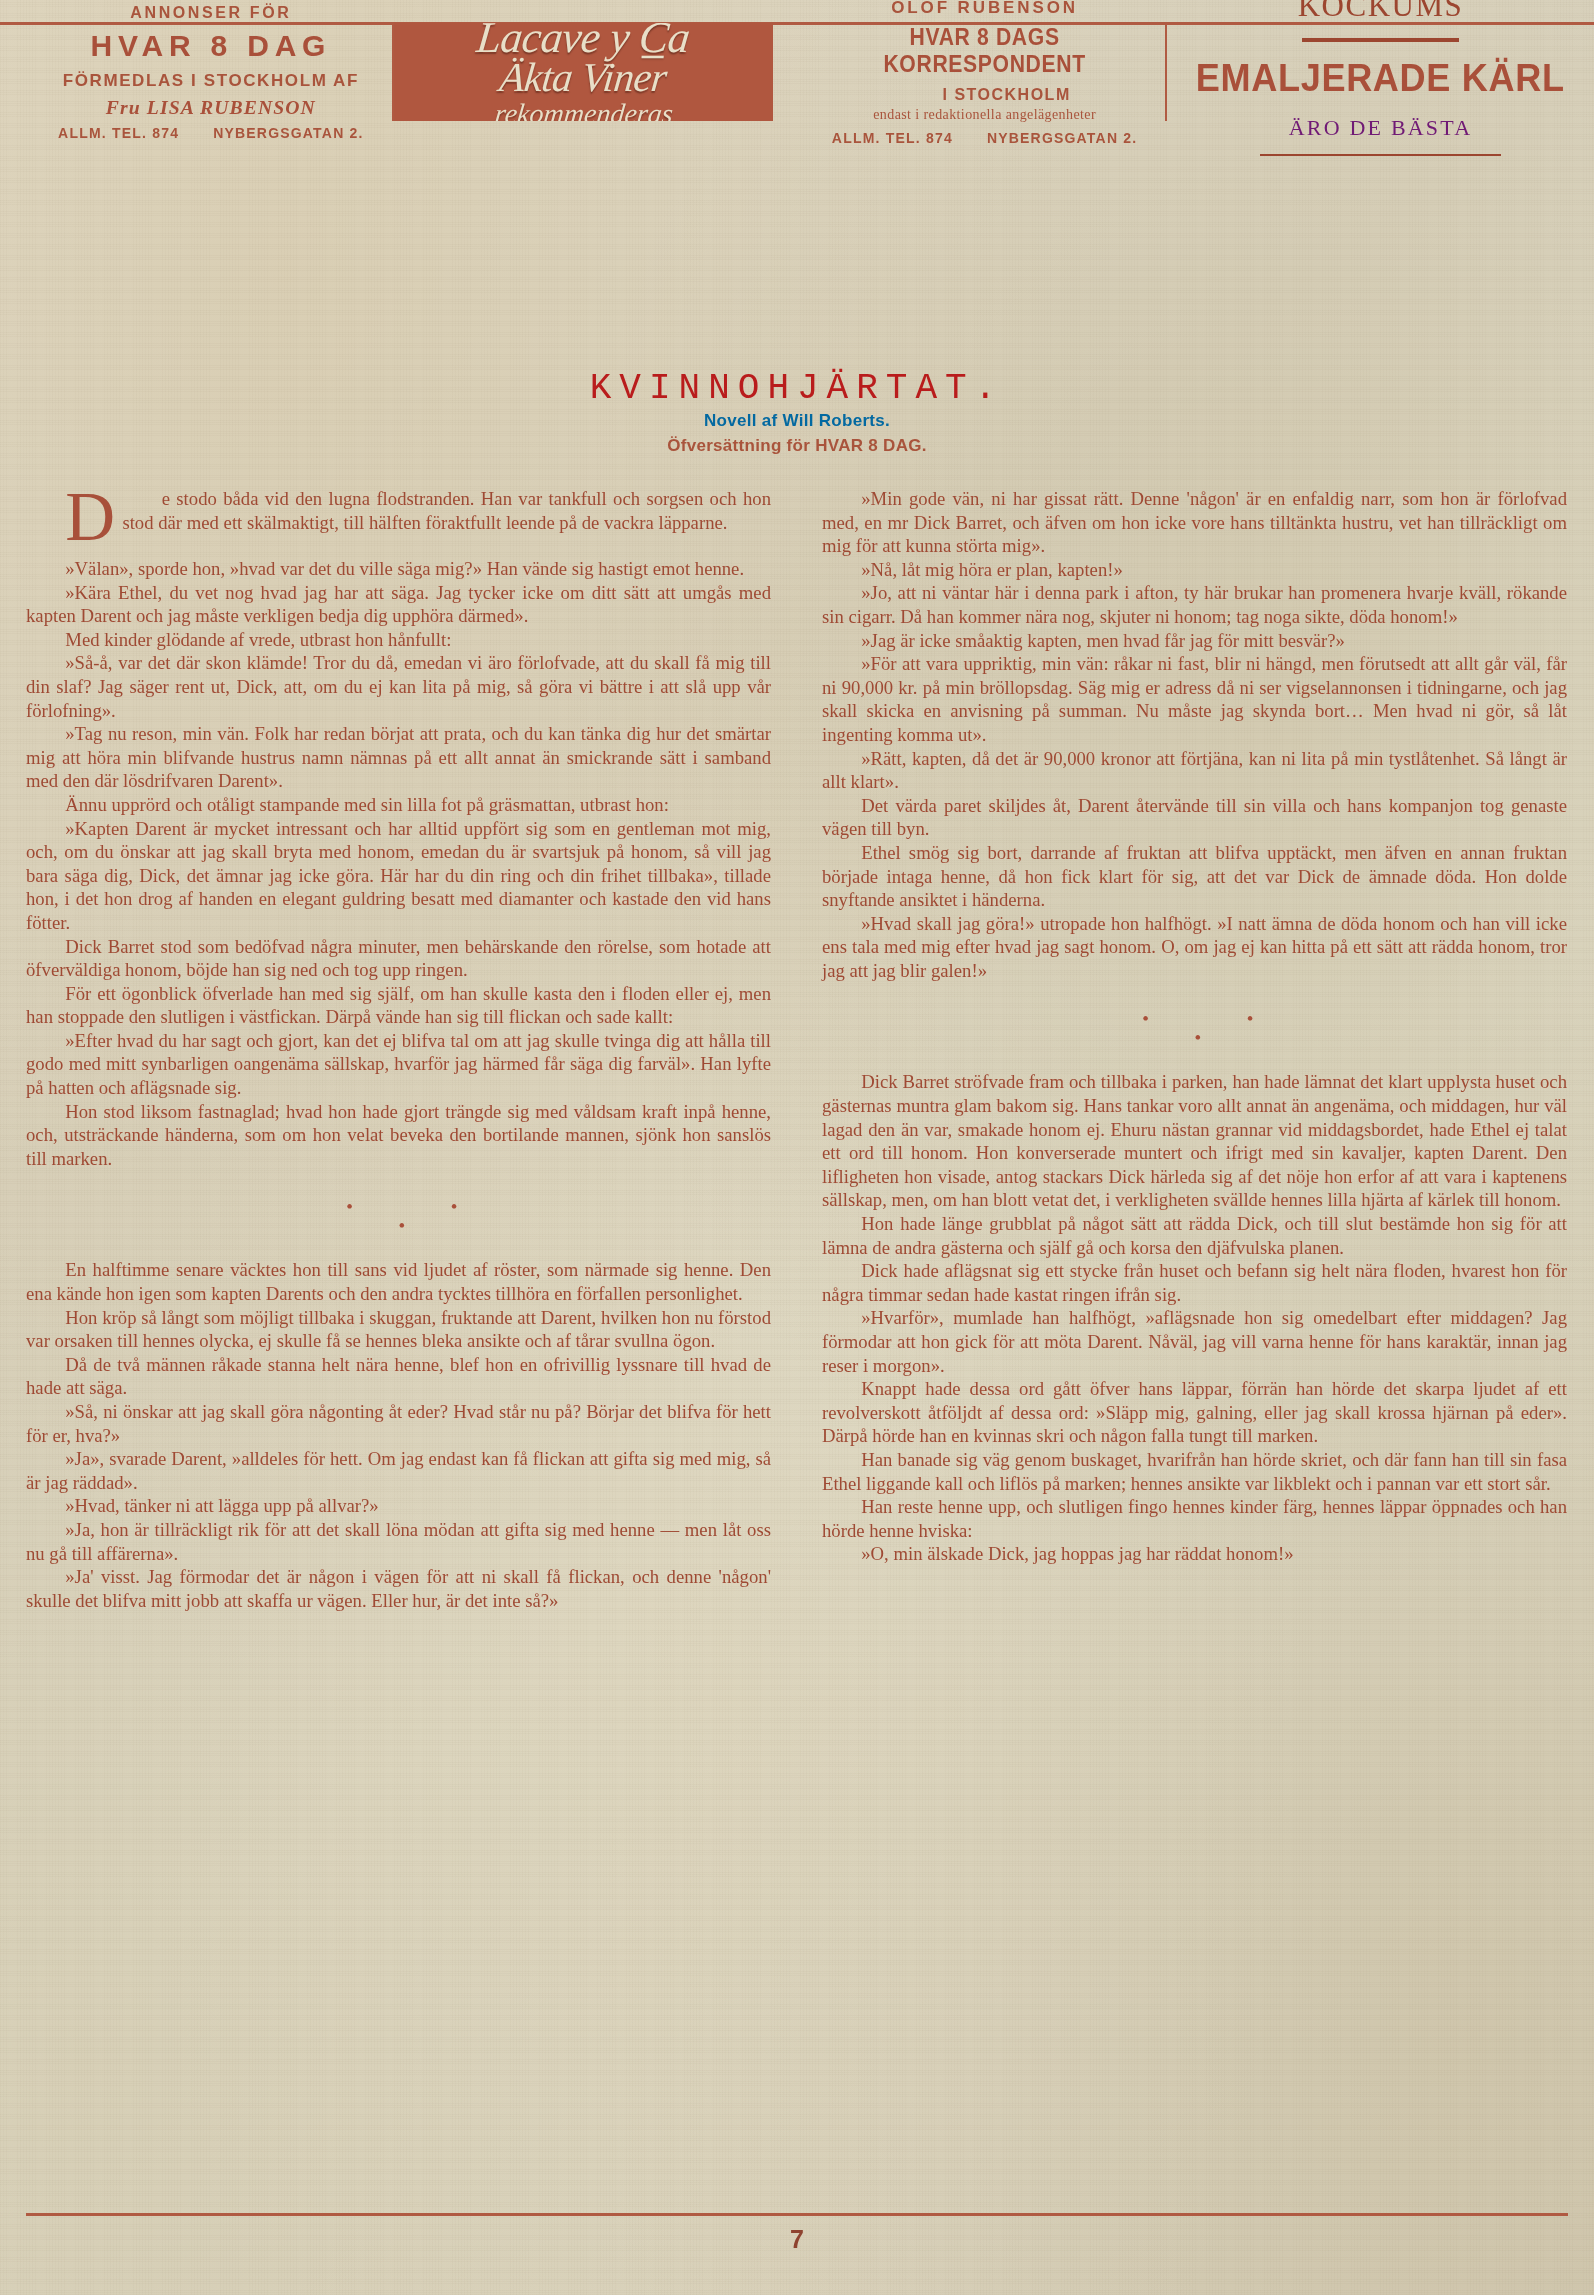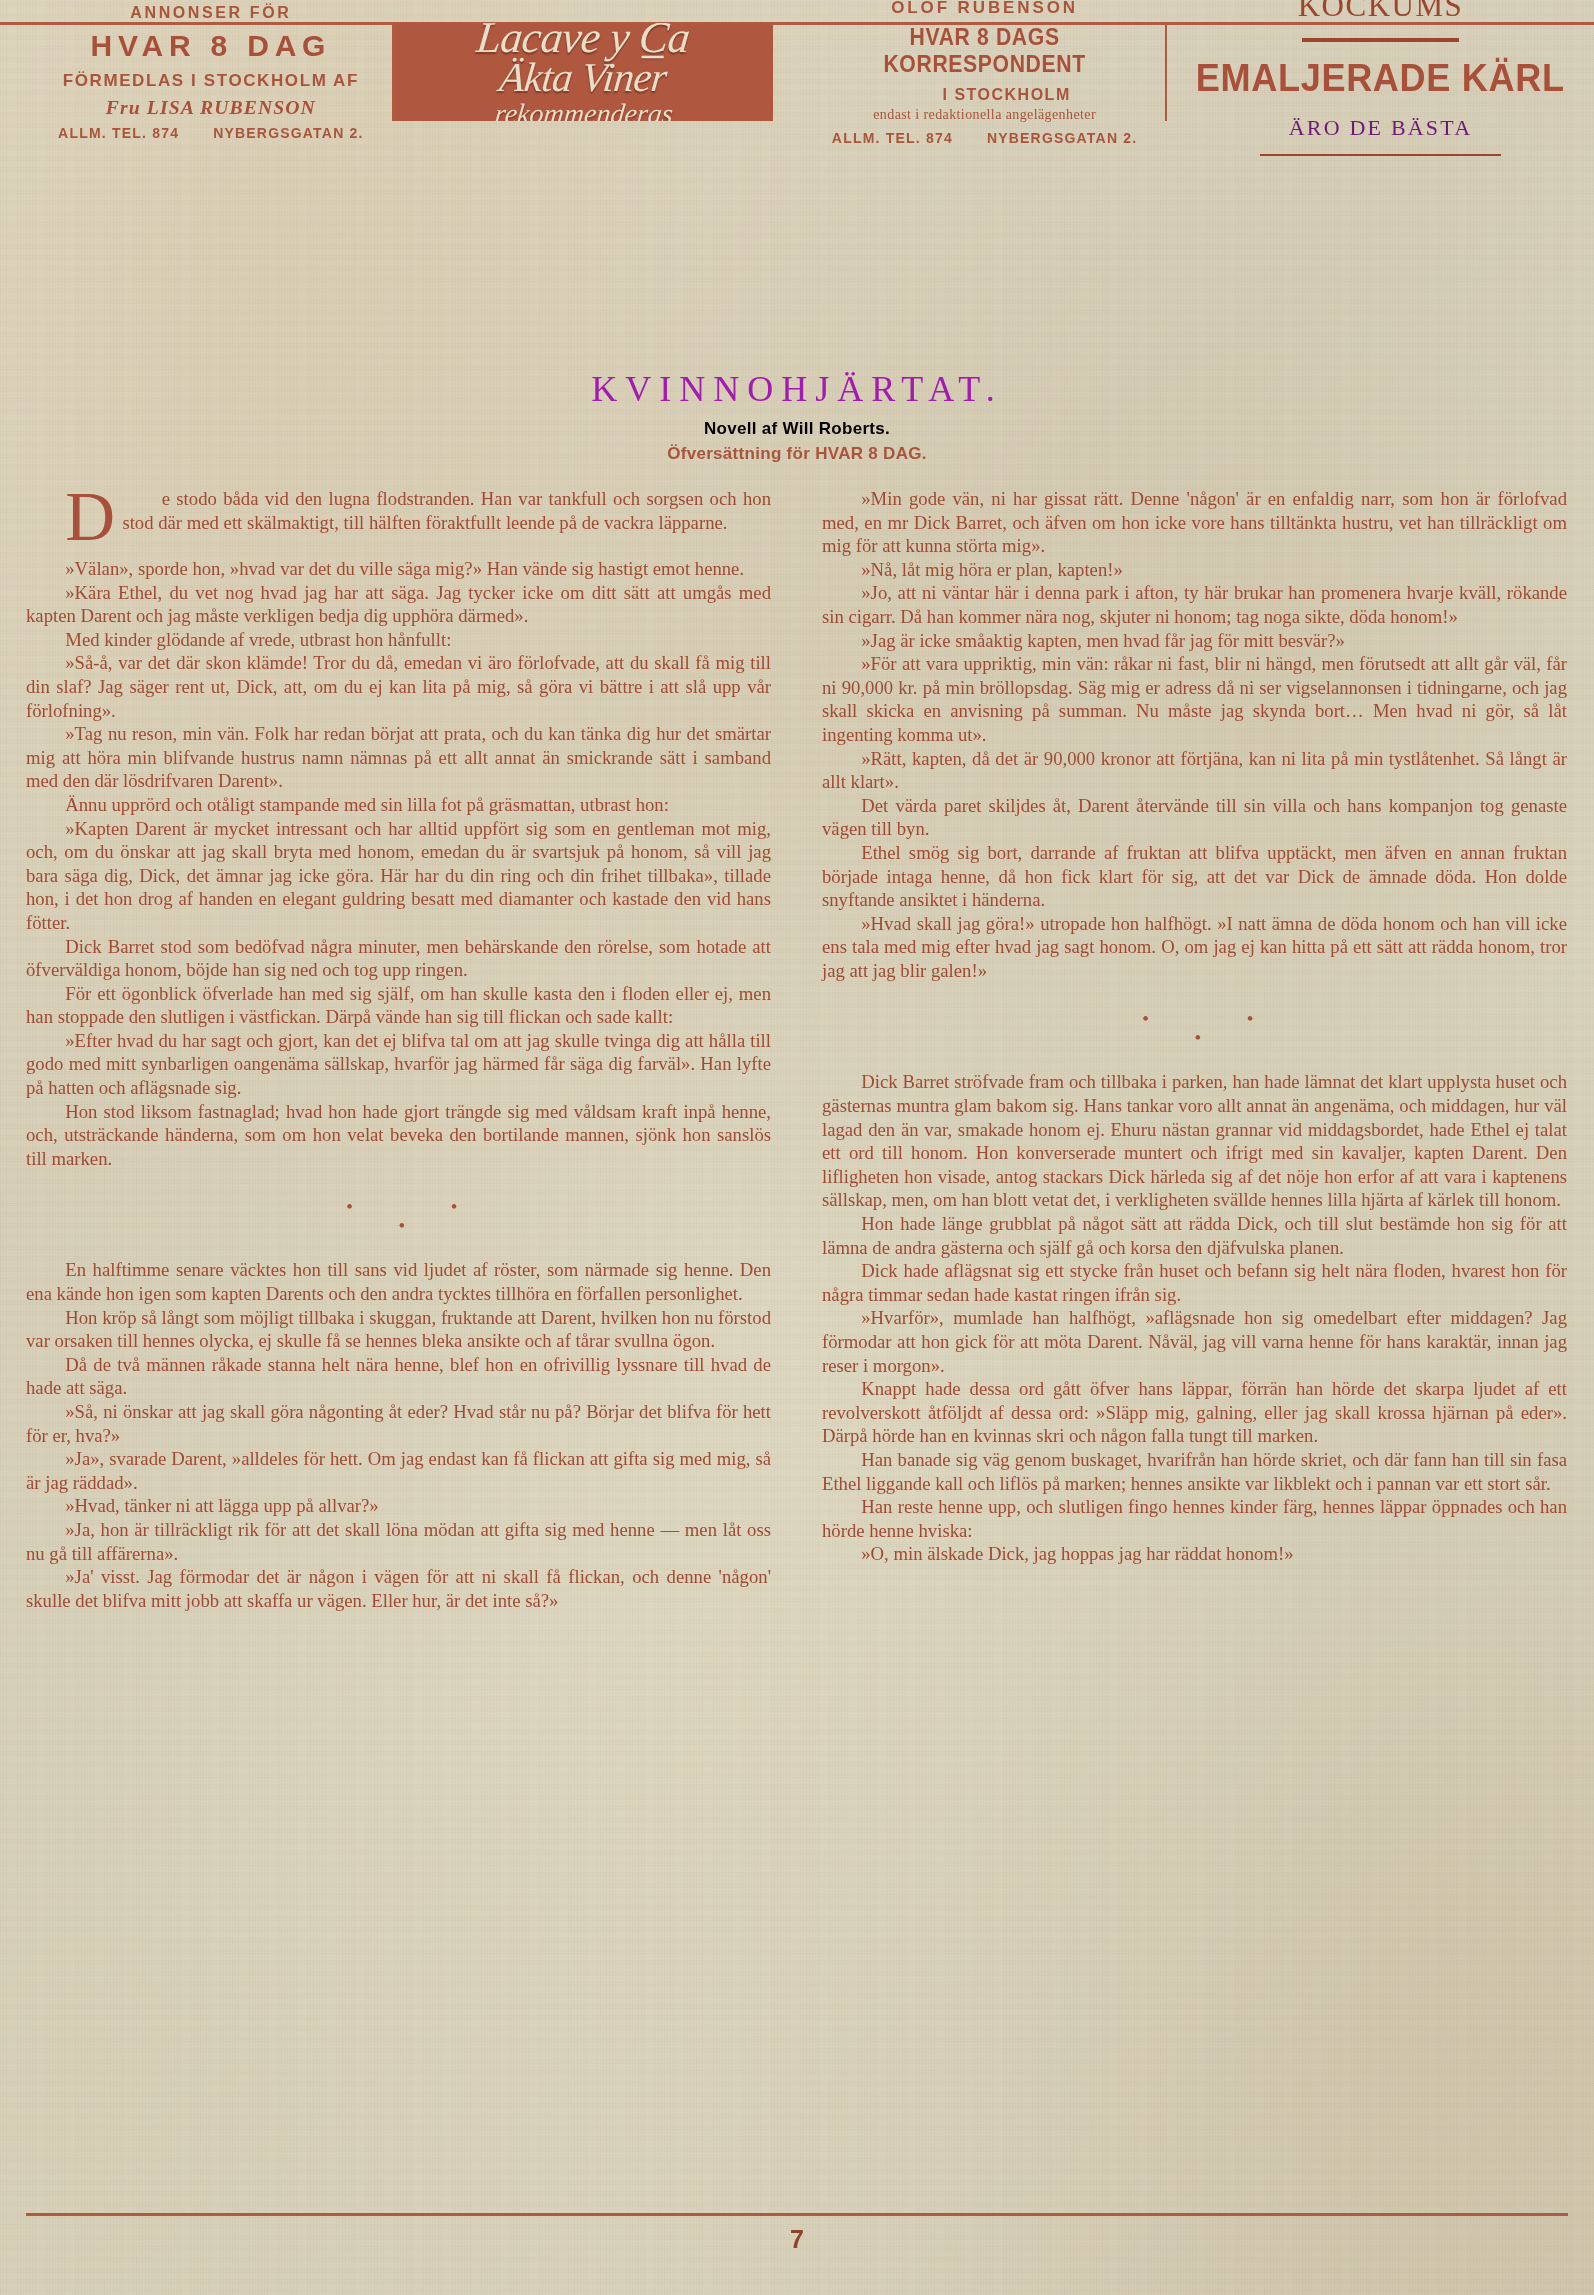--- a/index.html
+++ b/index.html
@@ -82,24 +82,24 @@
   .ad4{width:auto;flex:1;padding:2.9px 10.2px;gap:10px;}
   .ad4 .l1{font-family:"Liberation Serif",serif;font-size:31px;letter-spacing:1.5px;font-weight:400;color:#9c4630;}
   .ad4 .ul2{width:157px;height:5.8px;border-top:2.2px solid #9c4630;border-bottom:2.2px solid #9c4630;margin:3.6px auto 7.3px;}
   .ad4 .l2{font-family:"Liberation Sans",sans-serif;font-size:38px;letter-spacing:0.7px;font-weight:700;color:#a9503a;transform:scaleX(.95);line-height:1;}
   .ad4 .l3{font-family:"Liberation Serif",serif;font-size:22px;letter-spacing:2.2px;color:#701a75;margin-top:7.3px;}
   .ad4 .ul3{width:241px;height:4.4px;border-top:1.5px solid #9c4630;border-bottom:1.5px solid #9c4630;margin:2.9px auto 0;}
 
   
   .art-head{position:absolute;left:0;top:368px;width:1594px;text-align:center;}
   .art-title{
-    font-family:Liberation Serif, serif;font-size:36px;letter-spacing:8px;
-    color:#a21caf;font-weight:400;
-  }
-  .art-sub1{font-family:"Liberation Sans",sans-serif;font-size:17px;letter-spacing:0.3px;color:#000000;margin-top:9px;font-weight:600;}
+    font-family:Liberation Mono, monospace;font-size:36px;letter-spacing:8px;
+    color:#b91c1c;font-weight:400;
+  }
+  .art-sub1{font-family:"Liberation Sans",sans-serif;font-size:17px;letter-spacing:0.3px;color:#0369a1;margin-top:2px;font-weight:600;}
   .art-sub2{font-family:"Liberation Sans",sans-serif;font-size:17px;letter-spacing:0.3px;color:#a9543c;margin-top:5.1px;font-weight:600;}
 
   
   .cols{
     position:absolute;left:26px;top:487px;width:1542px;height:1698px;
     display:flex;gap:51px;
   }
   .col{
     width:745px;
     font-family:"Liberation Serif",serif;

